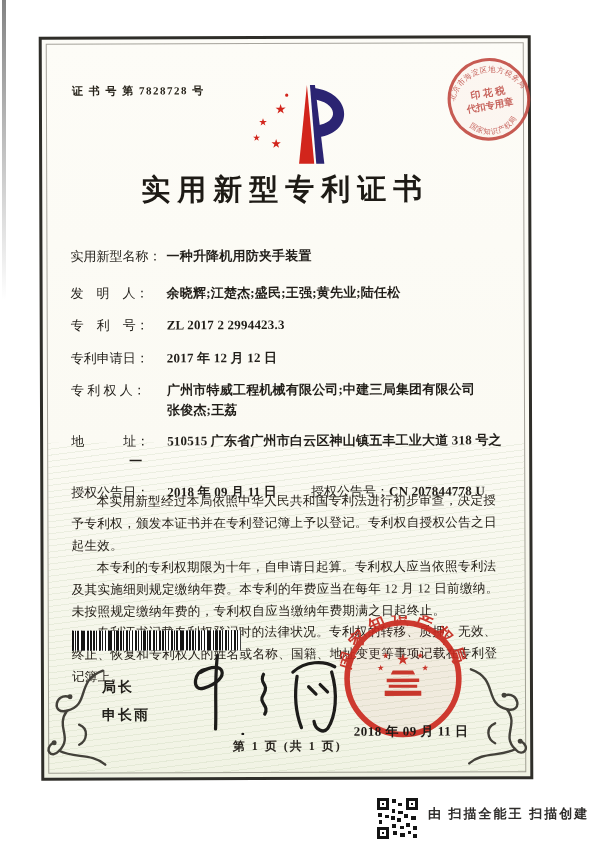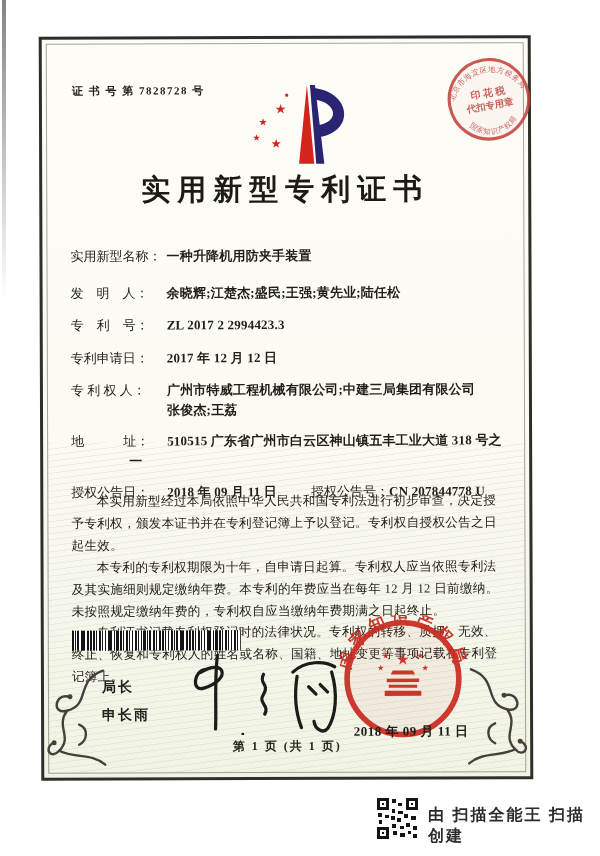--- a/index.html
+++ b/index.html
@@ -47,21 +47,21 @@
   .office-seal { position:absolute; left:296px; top:577px; width:126px; height:126px;
     opacity:.92; }
   .seal-date { position:absolute; left:282px; top:684px; width:170px; text-align:center;
     font-size:13px; font-weight:700; color:#1e1b17; letter-spacing:.5px; }
   .ornament { position:absolute; width:64px; height:112px; }
   .orn-left { left:1px; bottom:1px; }
   .orn-right { right:1px; bottom:1px; transform:scaleX(-1); }
   .page-footer { position:absolute; left:0; bottom:22px; width:100%; text-align:center;
     font-size:12px; letter-spacing:2px; font-weight:600; color:#2a2620; }
   .qr { position:absolute; left:376px; top:797px; width:43px; height:43px; }
-  .scan-text { position:absolute; left:428px; top:805px; font-size:16px; font-weight:700;
+  .scan-text { position:absolute; left:428px; top:805px; font-size:13px; font-weight:700;
     letter-spacing:2px; color:#2e2c2a;
     font-family:"Liberation Sans","DejaVu Sans",sans-serif; }
   svg text { font-family:"Liberation Serif","DejaVu Serif",serif; }
 </style>
 </head>
 <body>
 
 <div class="scan-edge"></div>
 
 <div class="page">

